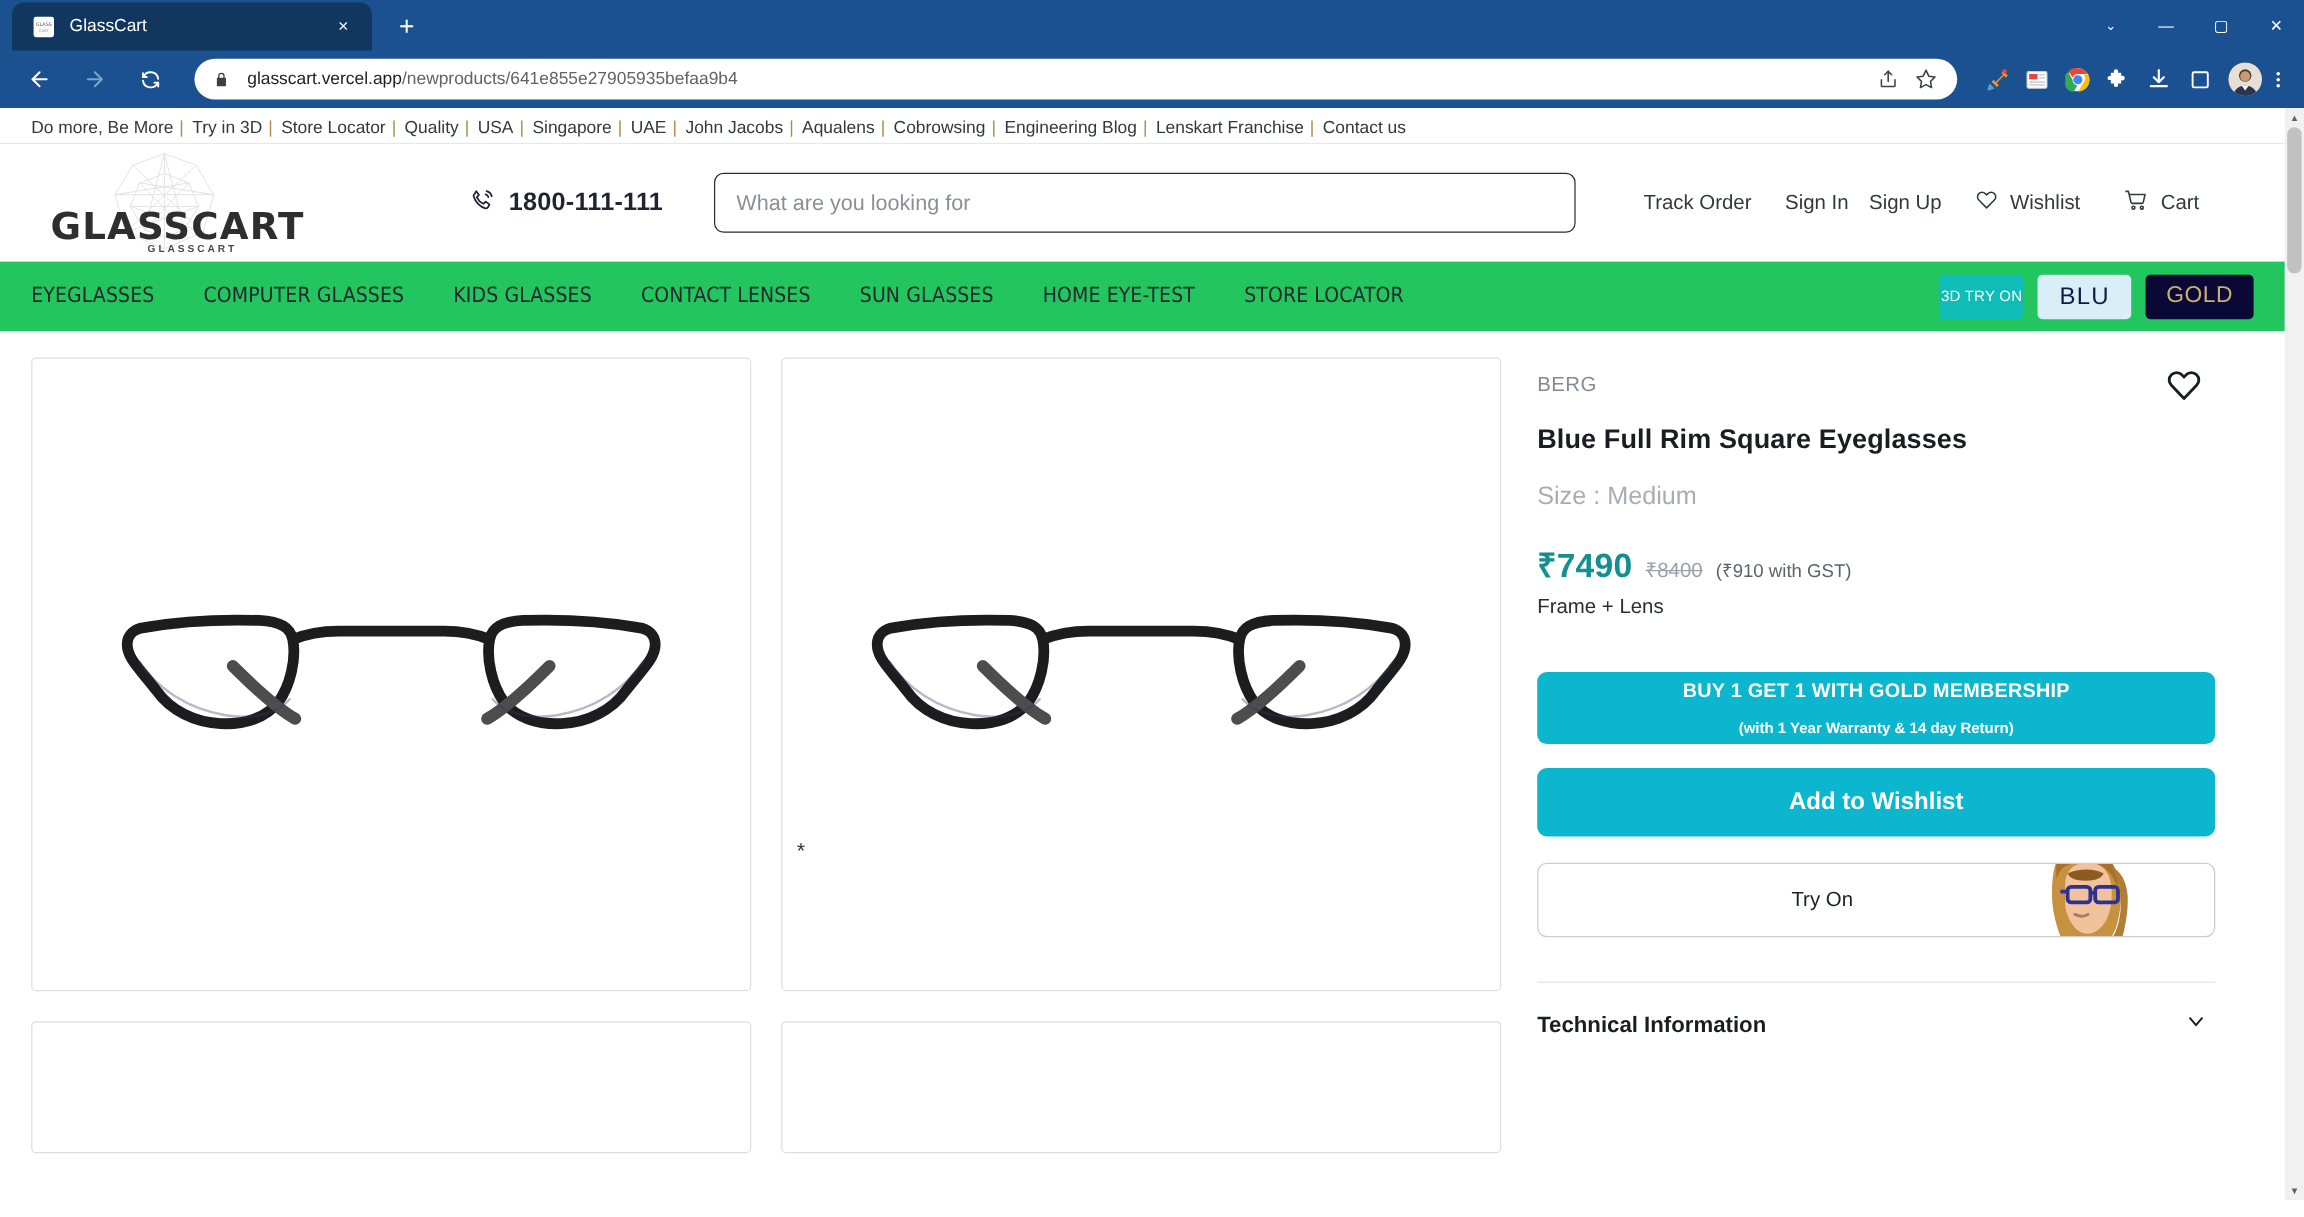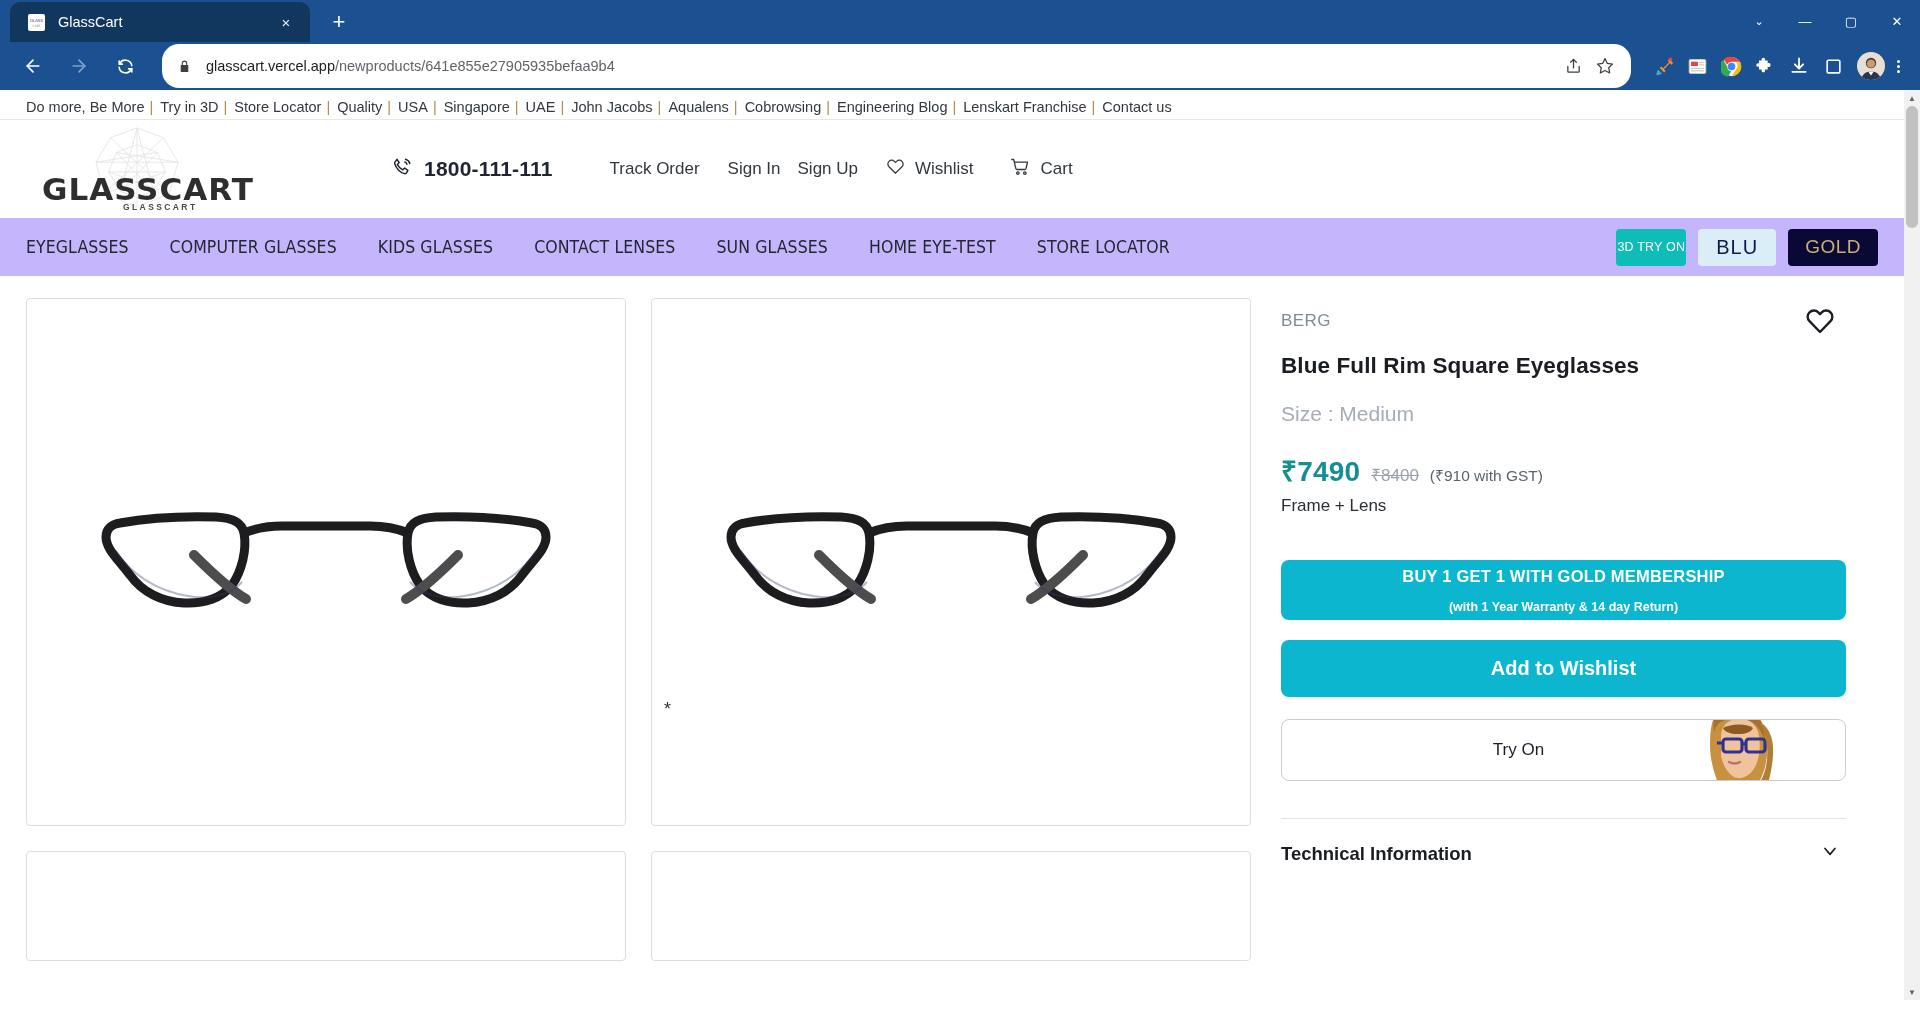--- a/index.html
+++ b/index.html
@@ -62,21 +62,21 @@
     height: 48px; display: flex; align-items: center;
     background: #1b5190; padding: 0 10px;
   }
   .navbtn {
     width: 36px; height: 36px; margin: 0 5px;
     display: flex; align-items: center; justify-content: center;
     color: #ffffff; border-radius: 50%; cursor: pointer;
   }
   .navbtn.disabled { color: #7ea3c9; }
   .omnibox {
-    flex: 1; height: 44px; background: #ffffff;
+    flex: 1; height: 34px; background: #ffffff;
     border-radius: 17px; margin: 0 10px 0 14px;
     display: flex; align-items: center; padding: 0 8px 0 16px;
     position: relative;
   }
   .lock { width: 16px; margin-right: 12px; display:flex; }
   .url { font-size: 14.5px; color: #202124; white-space: nowrap; }
   .url .path { color: #5f6368; }
   .omni-right { margin-left: auto; display: flex; align-items: center; gap: 4px; padding-right: 4px;}
   .omni-icon { width: 28px; height: 28px; display:flex; align-items:center; justify-content:center; cursor:pointer; color:#5f6368;}
   .ext-strip { display: flex; align-items: center; gap: 2px; padding-left: 6px; }
@@ -148,21 +148,21 @@
   .hdr-right { display: flex; align-items: center; margin-left: 57px; gap: 0; }
   .hdr-link {
     font-size: 17px; color: #33383f; text-decoration: none;
     margin-right: 28px; white-space: nowrap; cursor: pointer;
   }
   .hdr-link.tight { margin-right: 17px; }
   .hdr-ico { display: flex; align-items: center; gap: 10px; margin-right: 36px; cursor: pointer;}
   .hdr-ico span { font-size: 17px; color: #33383f; }
 
   .navbar {
-    height: 58px; background: #c4b5fd; display: flex; align-items: center;
+    height: 58px; background: #22c55e; display: flex; align-items: center;
     padding: 0 26px; position: relative;
   }
   .navbar a {
     font-family: "DejaVu Sans Condensed","Liberation Sans", sans-serif;
     font-size: 17.5px; color: #23272e; text-decoration: none;
     margin-right: 41px; letter-spacing: .1px; white-space: nowrap; cursor:pointer;
   }
   .nav-badges { margin-left: auto; display: flex; align-items: center; gap: 12px; }
   .badge {
     height: 37px; border-radius: 4px; display: flex;
@@ -424,20 +424,23 @@
       <div class="phone">
         <span>
           <svg width="22" height="22" viewBox="0 0 24 24" fill="none" stroke="#1f2430" stroke-width="1.6" stroke-linecap="round" stroke-linejoin="round">
               <path d="M15.8 3.5a6.5 6.5 0 0 1 4.7 4.7M15 6.6a3.4 3.4 0 0 1 2.4 2.4"></path>
               <path d="M6.4 3.6 8.9 7l-2 2.2a13 13 0 0 0 5.9 5.9l2.2-2 3.4 2.5-1.3 2.6a2 2 0 0 1-2.3 1C10.3 18.4 5.6 13.7 4 8.2a2 2 0 0 1 1-2.3z"></path>
             </svg>
         </span>
         <span class="phone-num">1800-111-111</span>
       </div>
 
+      <div class="search">
+        <input type="text" placeholder="What are you looking for" style="">
+      </div>
 
       <div class="hdr-right">
         <a class="hdr-link">Track Order</a>
         <a class="hdr-link tight">Sign In</a>
         <a class="hdr-link">Sign Up</a>
         <div class="hdr-ico">
           <span>
             <svg width="19" height="19" viewBox="0 0 24 24" fill="none" stroke="#33383f" stroke-width="1.6">
                 <path d="M12 20.5 3.8 12.3a4.8 4.8 0 0 1 0-6.8 4.8 4.8 0 0 1 6.8 0l1.4 1.4 1.4-1.4a4.8 4.8 0 0 1 6.8 0 4.8 4.8 0 0 1 0 6.8z"></path>
               </svg>

